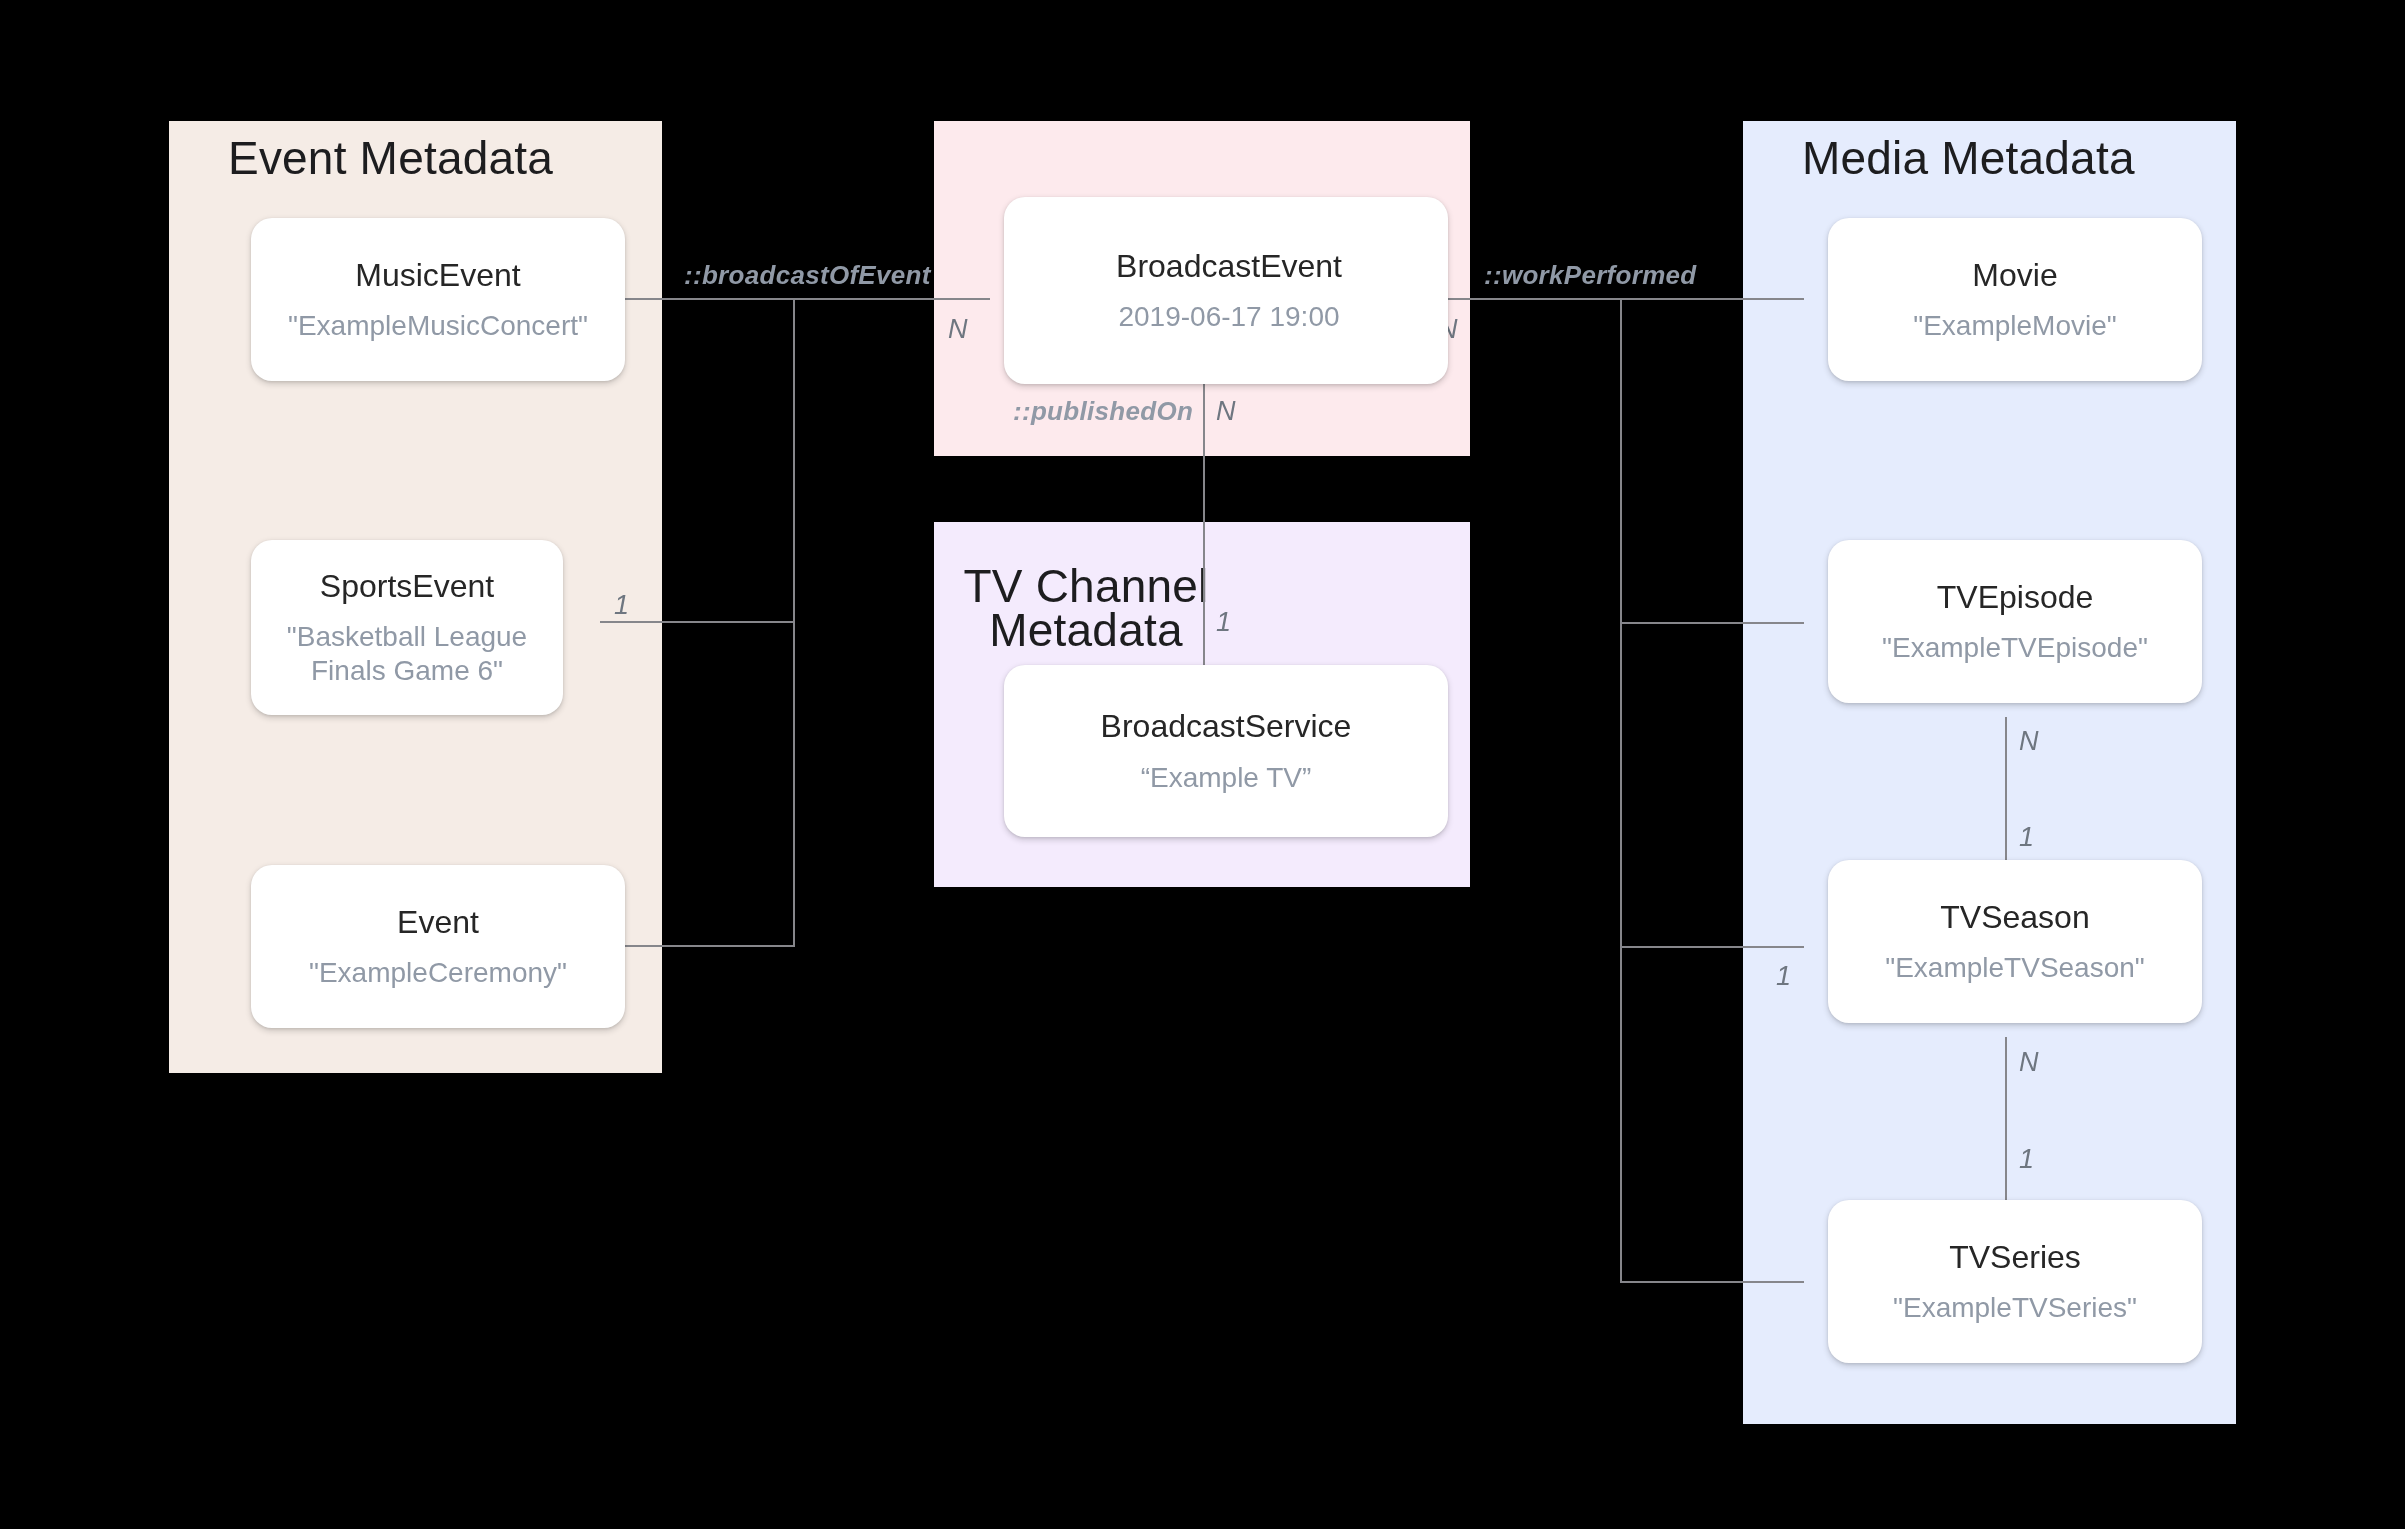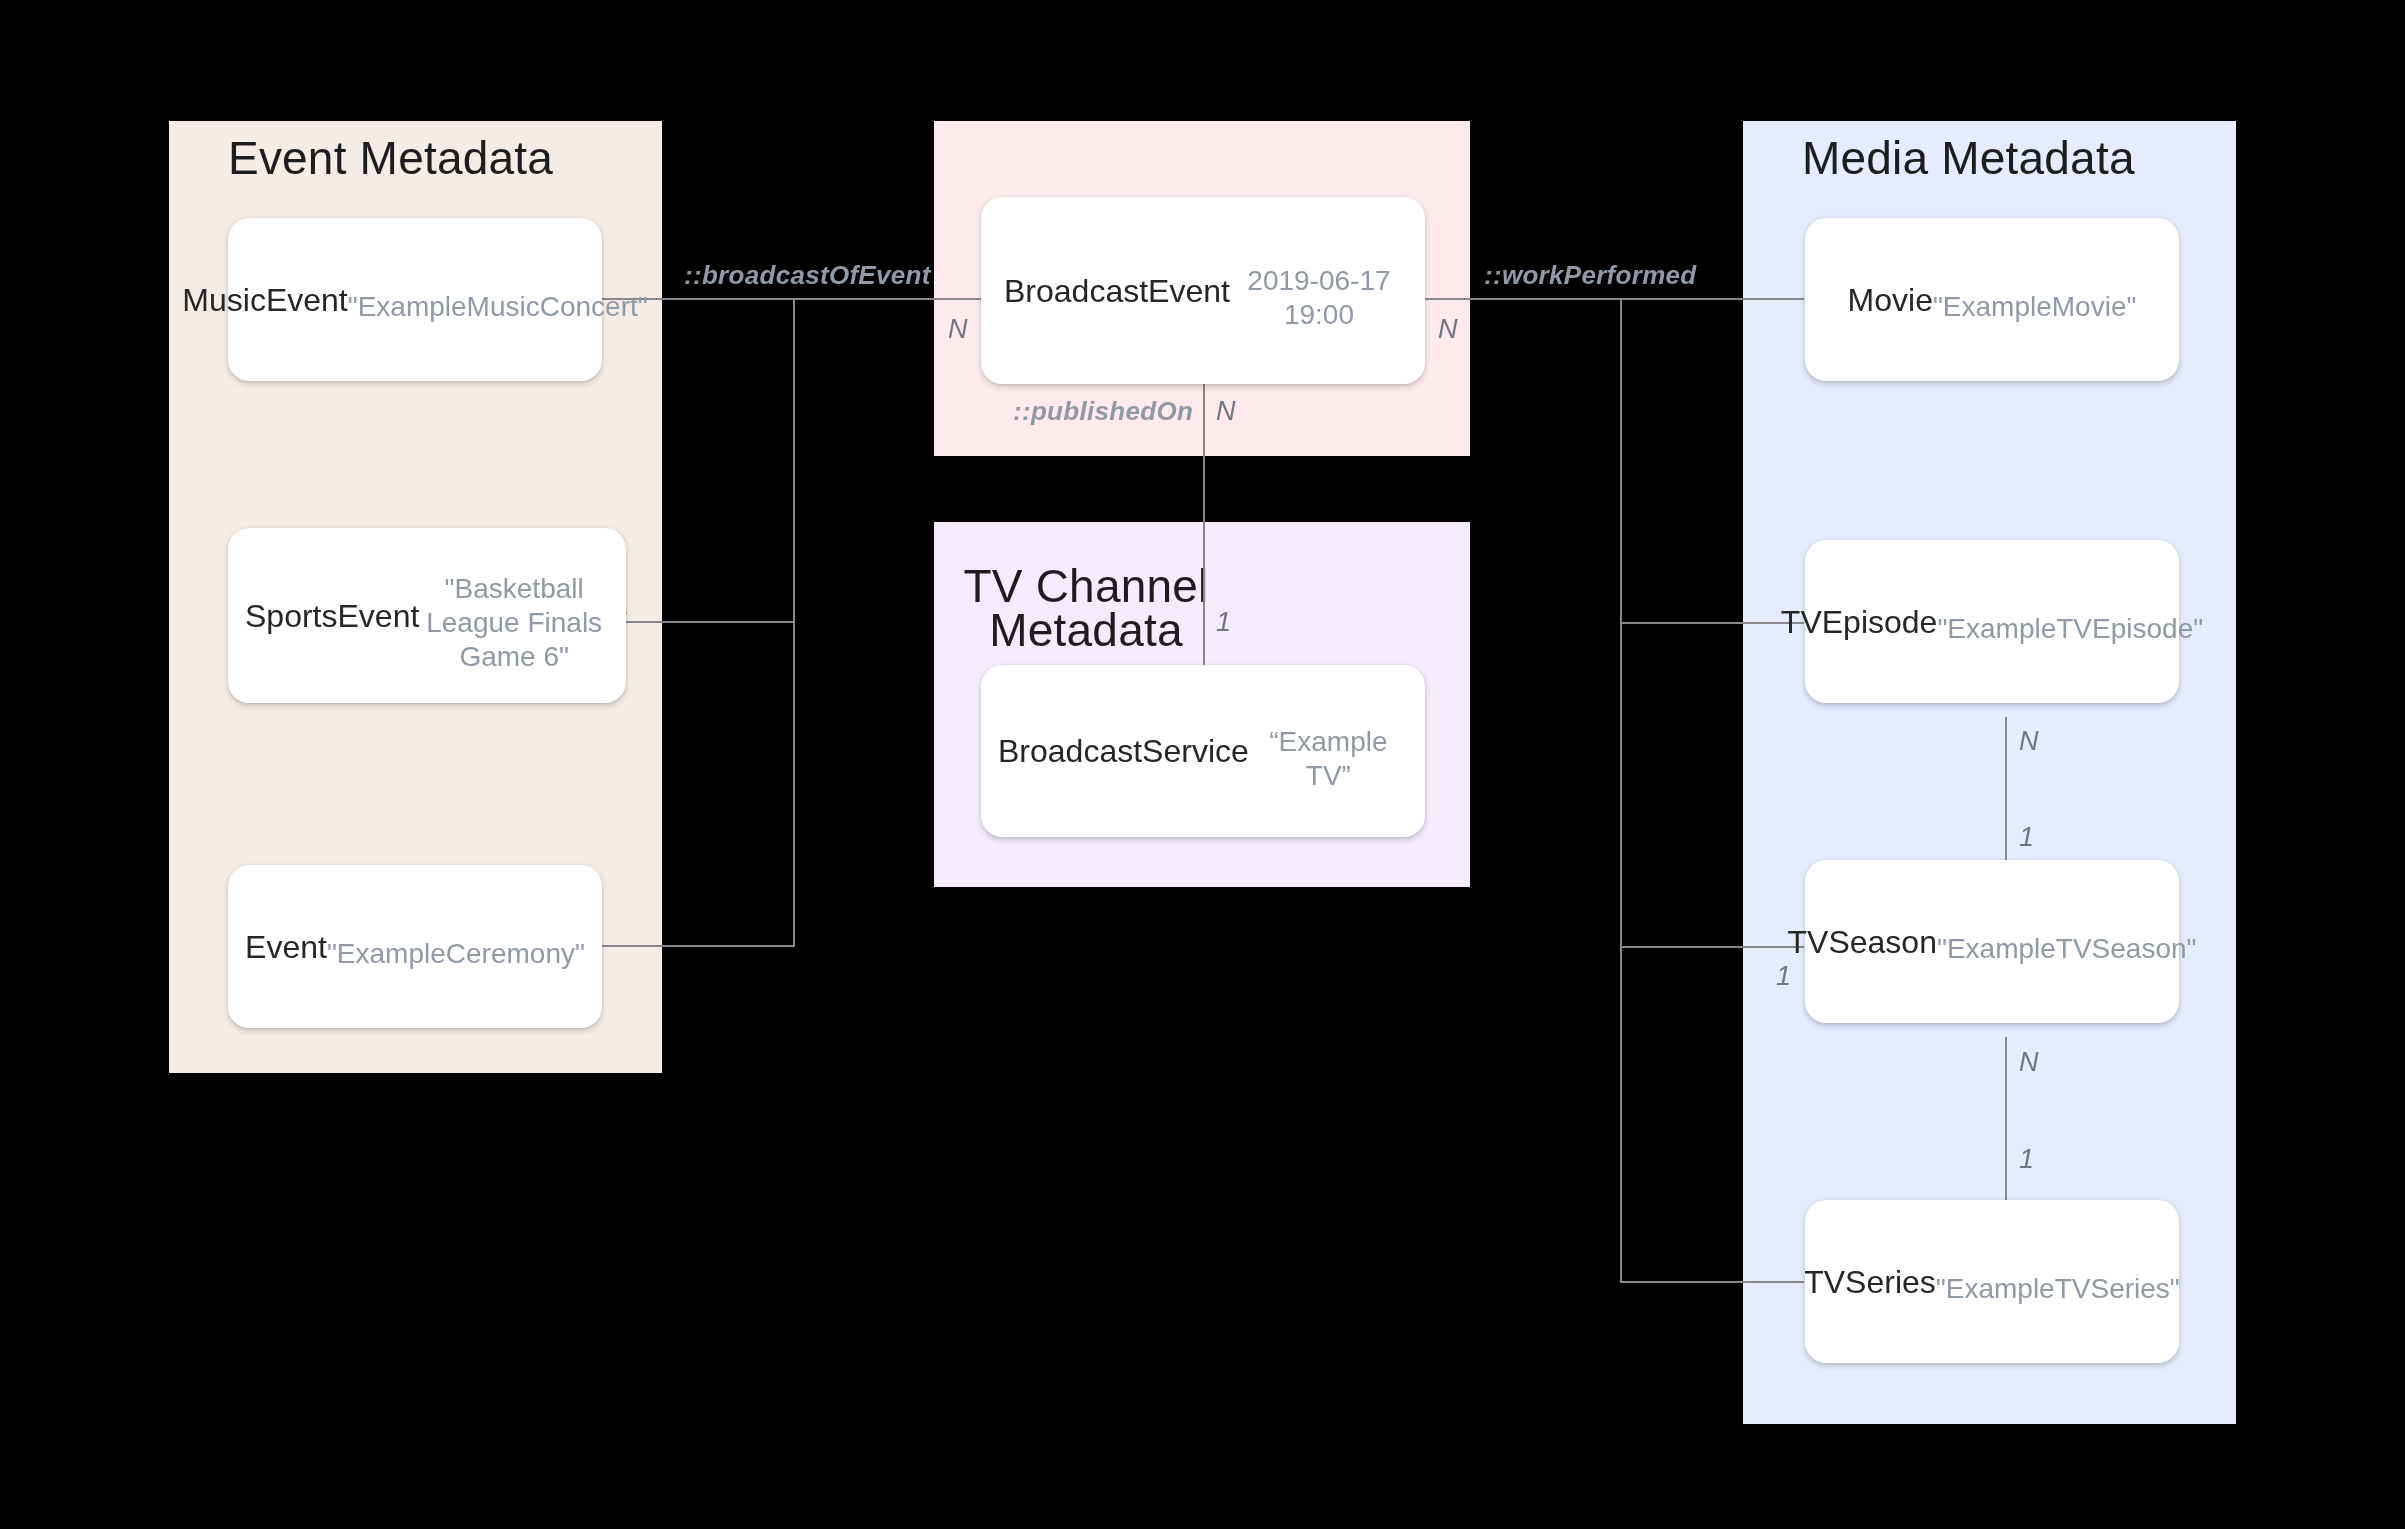--- a/index.html
+++ b/index.html
@@ -6,22 +6,22 @@
   body{width:2405px;height:1529px;position:relative;overflow:hidden;
        font-family:"Liberation Sans","DejaVu Sans",sans-serif;}
   #stage{position:absolute;left:0;top:0;width:2405px;height:1529px;background:#000;}
 
   .panel{position:absolute;box-sizing:border-box;}
   .panel-title{position:absolute;color:#1d1d1f;font-size:46px;line-height:44px;
                font-weight:400;letter-spacing:0.2px;white-space:pre-line;}
 
   .card{position:absolute;background:#fff;border-radius:21px;
         box-shadow:0 2.9px 6.7px rgba(0,0,0,.16),0 1px 2.9px rgba(0,0,0,.10);
-        display:flex;flex-direction:row;align-items:center;justify-content:center;
-        box-sizing:border-box;padding:9.6px 17px;}
+        display:flex;flex-direction:column;align-items:center;justify-content:center;
+        box-sizing:border-box;padding:9.6px 17px;margin-left:23px;}
   .card .t{color:#262626;font-size:32px;line-height:38px;text-align:center;}
   .card .s{color:#9099a6;font-size:28px;line-height:34px;text-align:center;margin-top:15.3px;}
 
   .lnk{position:absolute;background:#86868b;}
   .lnk.h{height:1.9px;}
   .lnk.v{width:1.9px;}
 
   .rel{position:absolute;color:#9099a6;font-size:26px;font-style:italic;font-weight:700;
        white-space:nowrap;letter-spacing:0.3px;}
   .card-lab{position:absolute;color:#6e7680;font-size:27px;font-style:italic;
@@ -92,21 +92,21 @@
 
   <div class="card-lab" style="left:2019px;top:1047px;">N</div>
 
   <div class="card-lab" style="left:2019px;top:1144px;">1</div>
 
   <div class="card" style="left:228px;top:218px;width:374px;height:163px;">
     <div class="t">MusicEvent</div>
     <div class="s">"ExampleMusicConcert"</div>
   </div>
 
-  <div class="card" style="left:228px;top:528px;width:398px;height:175px;">
+  <div class="card" style="left:228px;top:540px;width:312px;height:175px;">
     <div class="t">SportsEvent</div>
     <div class="s">"Basketball League Finals Game 6"</div>
   </div>
 
   <div class="card" style="left:228px;top:865px;width:374px;height:163px;">
     <div class="t">Event</div>
     <div class="s">"ExampleCeremony"</div>
   </div>
 
   <div class="card" style="left:981px;top:197px;width:444px;height:187px;padding-left:23px;">

